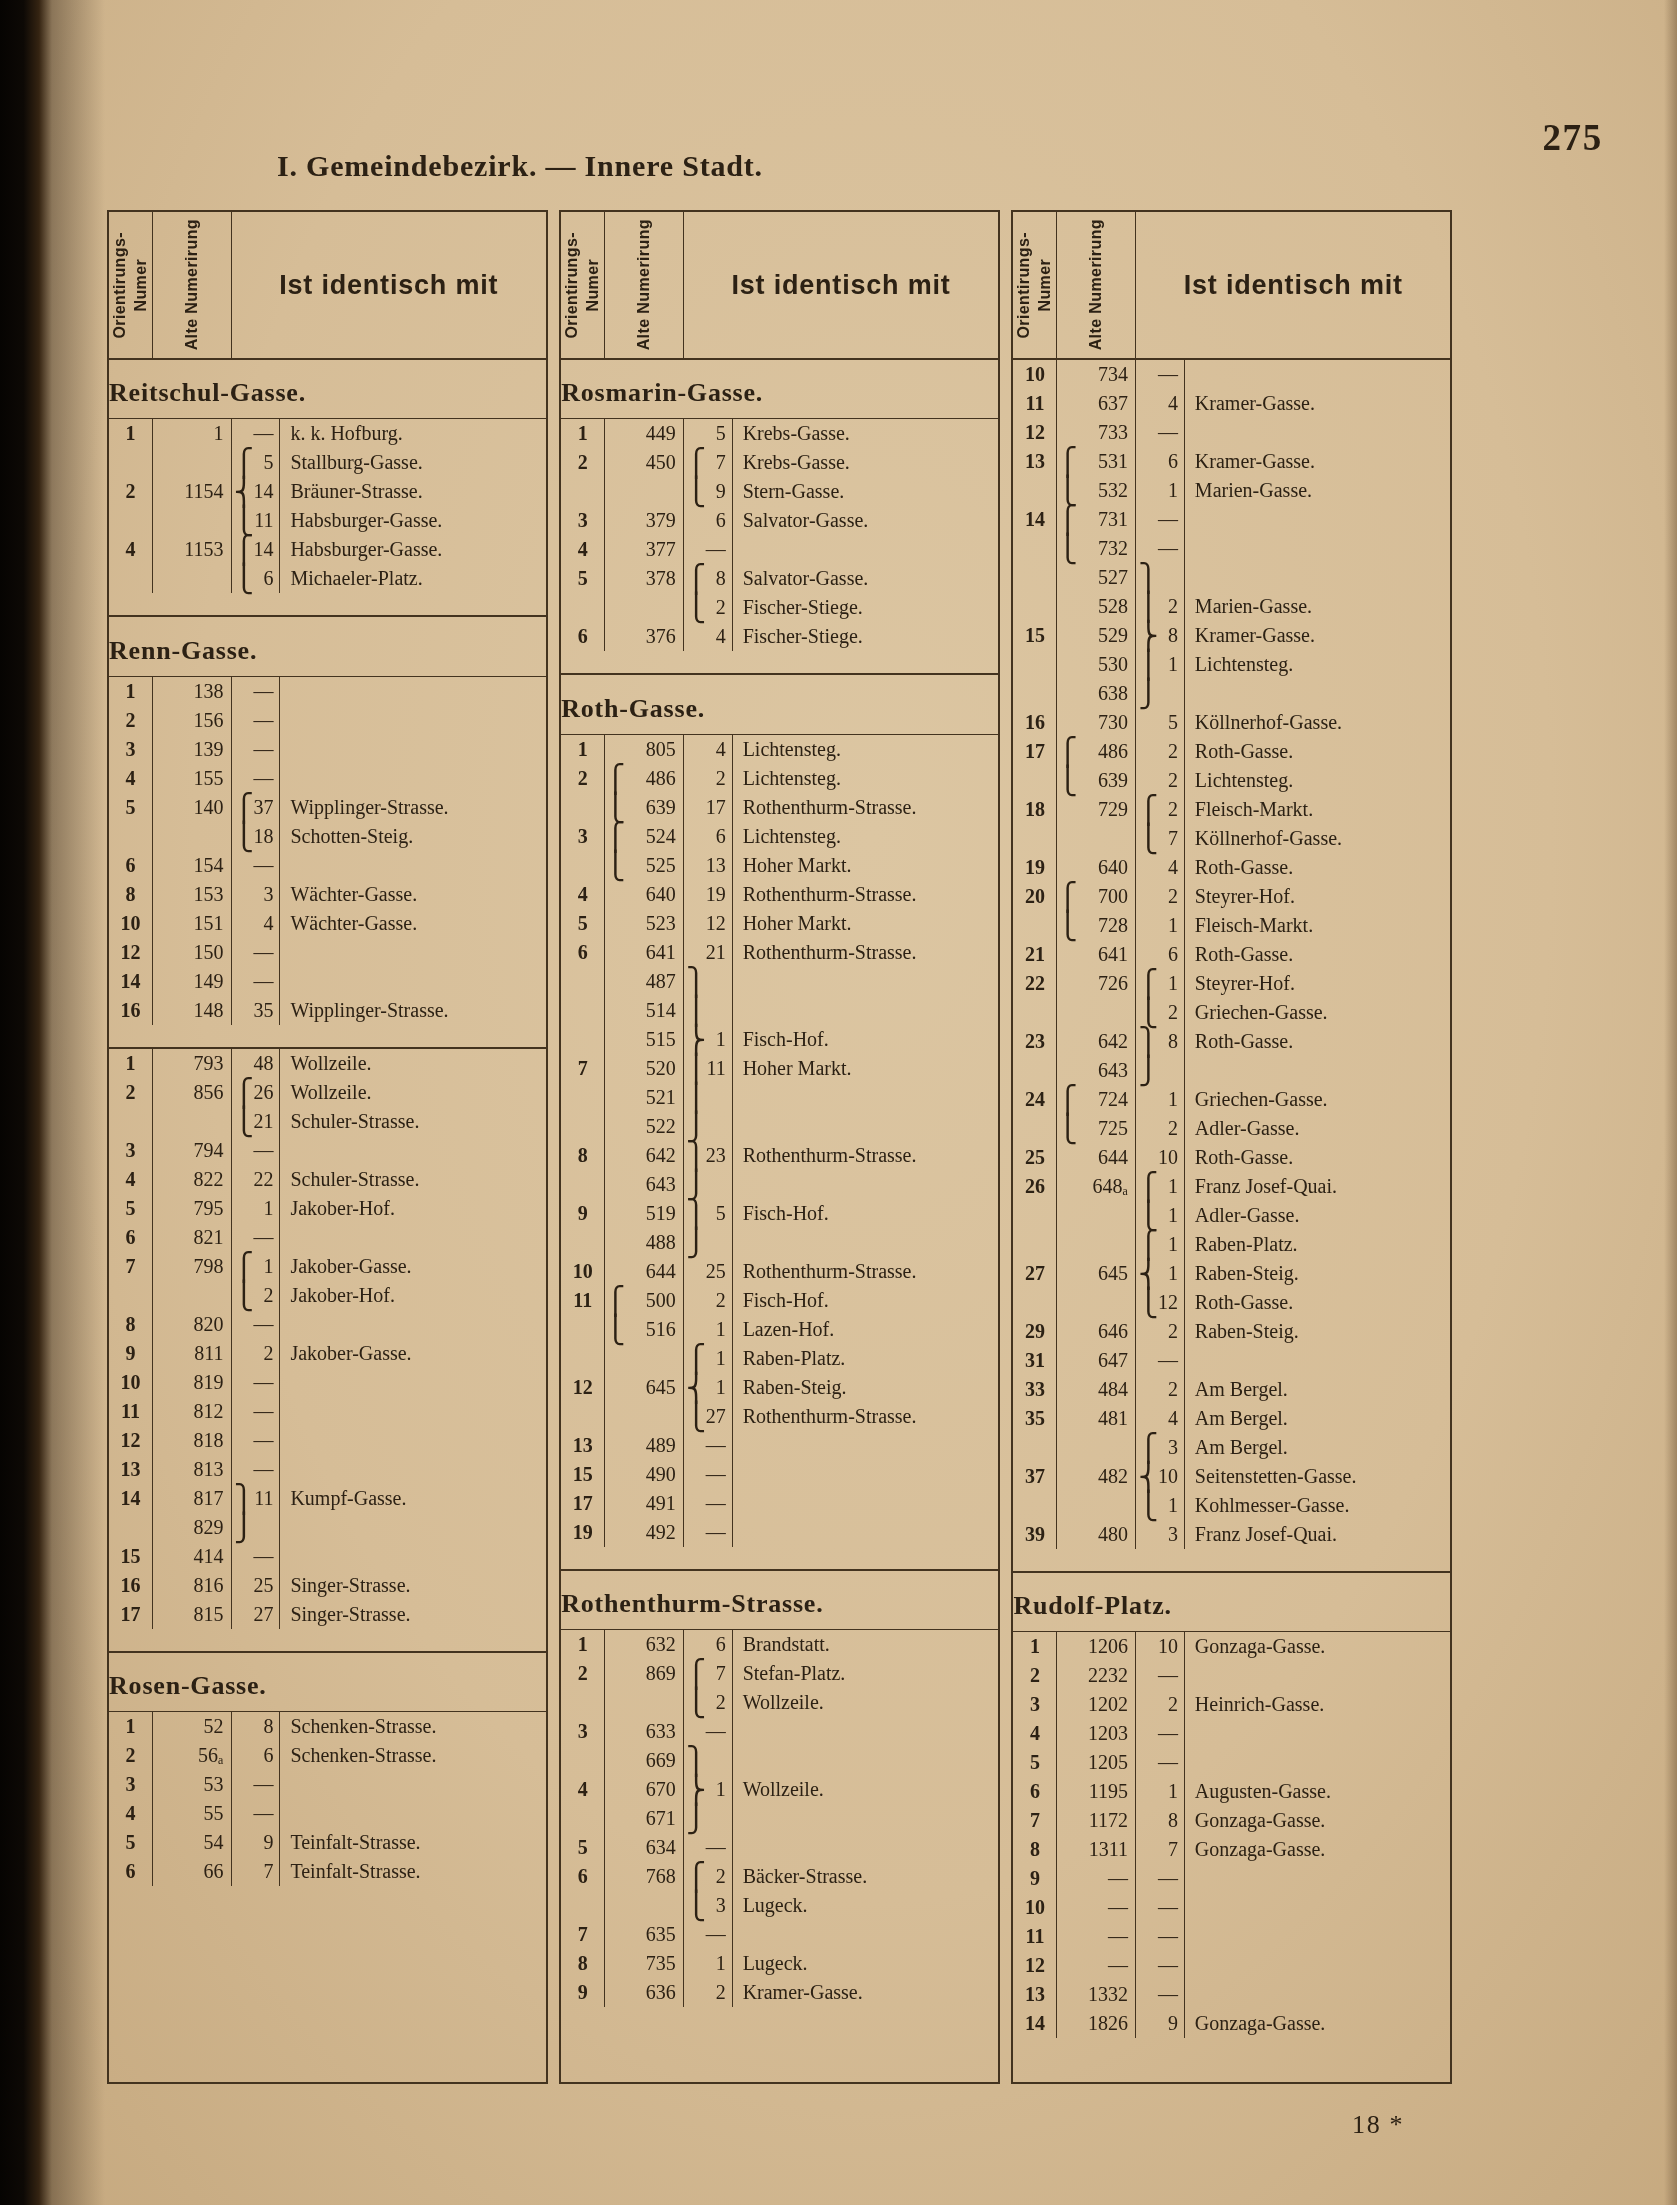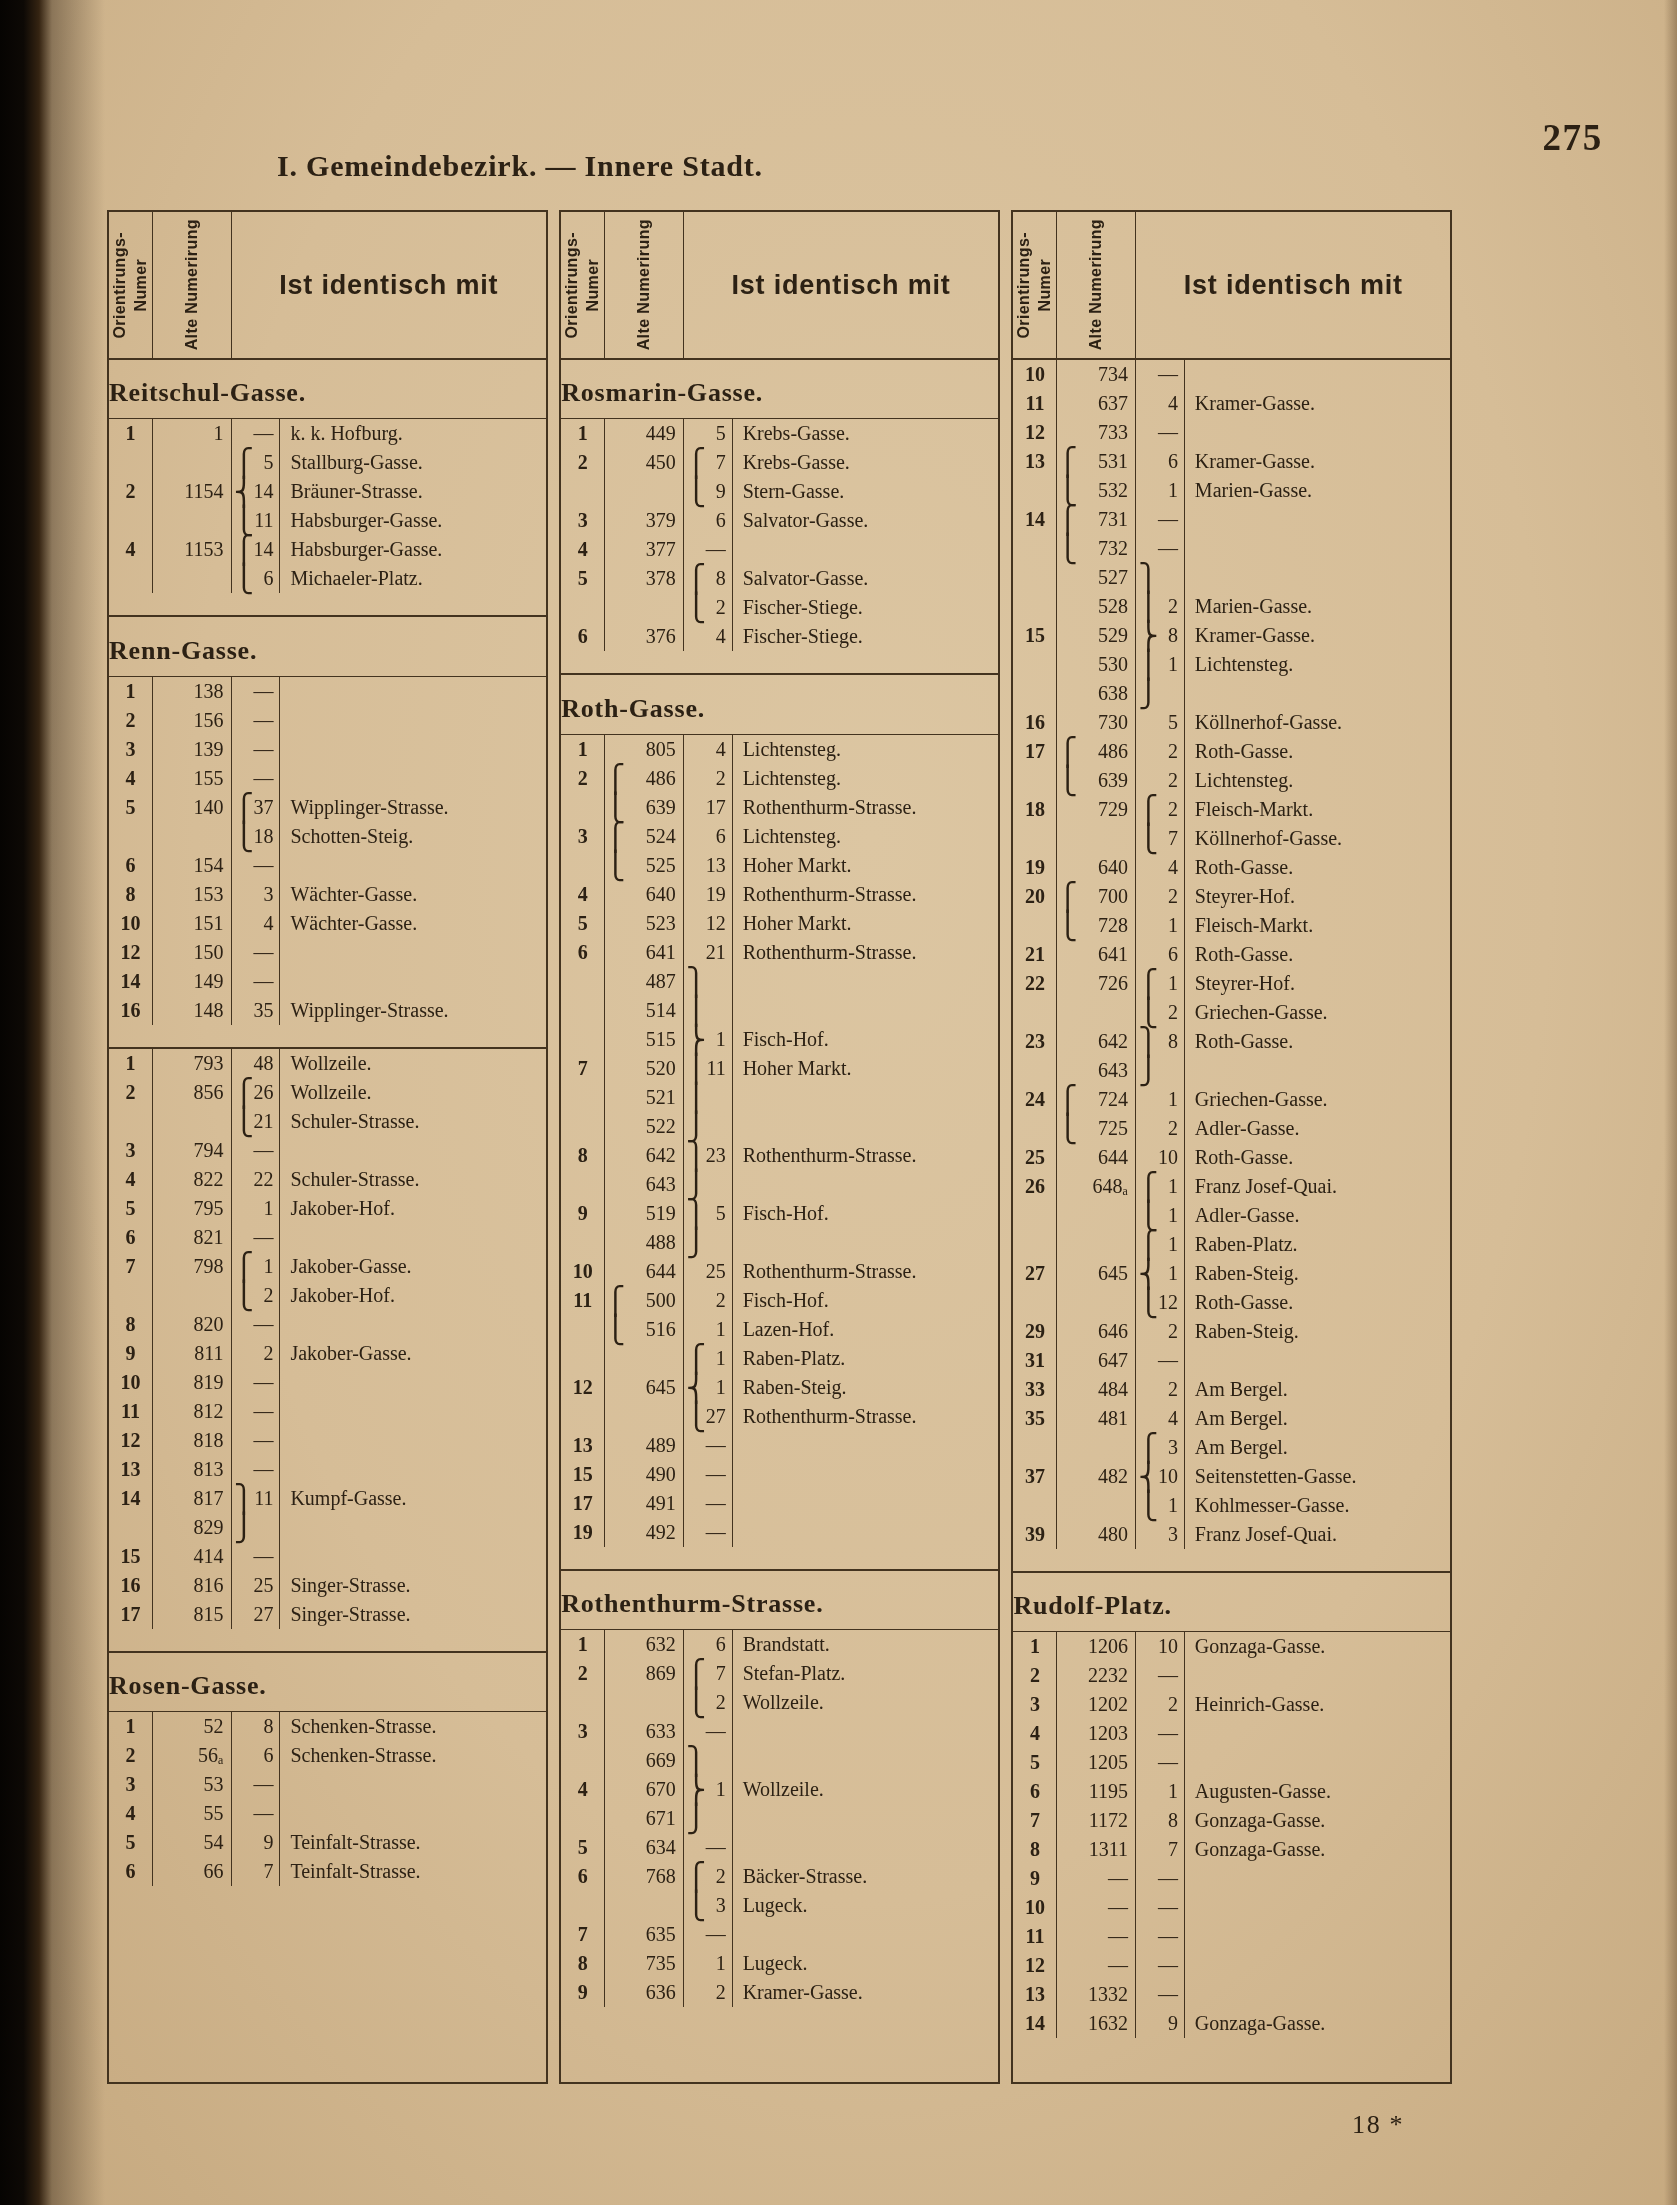--- a/index.html
+++ b/index.html
@@ -1334,21 +1334,21 @@
             <span class="c c-o">13</span>
             <span class="c c-ba"></span>
             <span class="c c-a">1332</span>
             <span class="c c-bn"></span>
             <span class="c c-n">—</span>
             <span class="c c-s"></span>
           </div>
           <div class="line">
             <span class="c c-o">14</span>
             <span class="c c-ba"></span>
-            <span class="c c-a">1632</span>
+            <span class="c c-a">1826</span>
             <span class="c c-bn"></span>
             <span class="c c-n">9</span>
             <span class="c c-s">Gonzaga-Gasse.</span>
           </div>
         </div>
       </section>
     </div>
   <div class="printer-mark">18 *</div>
 </div>
 

